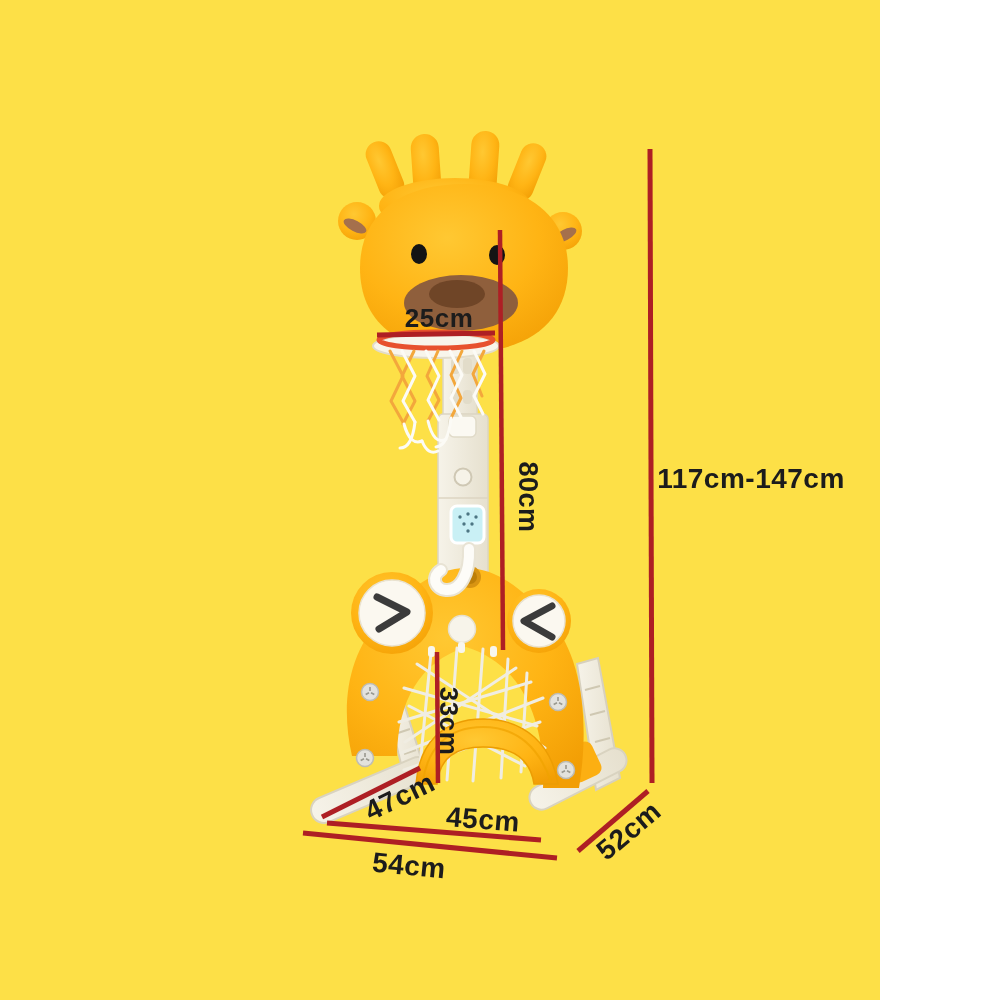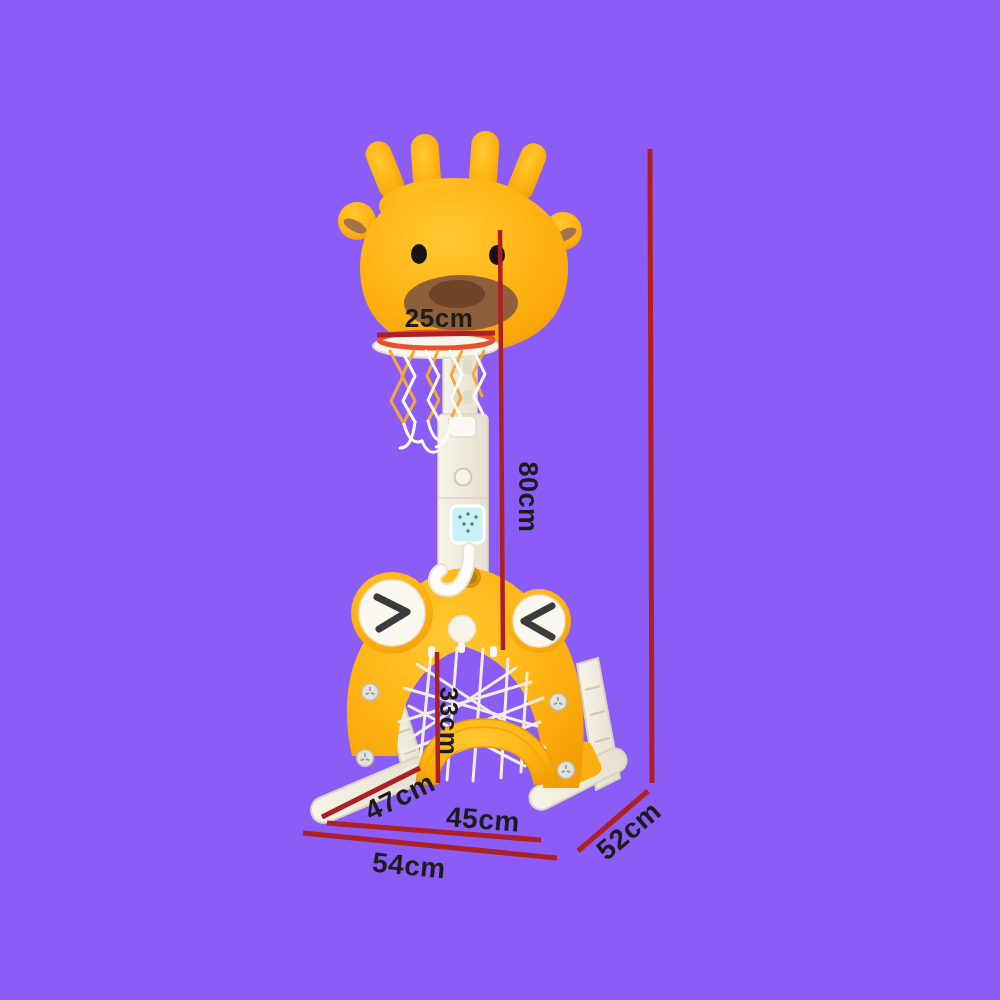--- a/index.html
+++ b/index.html
@@ -1,17 +1,17 @@
 <!DOCTYPE html>
 <html><head>
 <meta charset="utf-8">
 <style>
   html,body { margin:0; padding:0; background:#ffffff; }
   .stage {
-    position:relative; width:1000px; height:1000px; background:#8b5cf6;
+    position:relative; width:880px; height:1000px; background:#fde047;
     overflow:hidden; font-family:"Liberation Sans", sans-serif;
   }
   .stage svg { position:absolute; left:0; top:0; }
   .dim-label {
     position:absolute;
     transform:translate(-50%,-50%) rotate(var(--r,0deg));
     font-family:"Liberation Sans", sans-serif;
     font-size:27px; font-weight:600; color:#1c1c1c;
     white-space:nowrap; letter-spacing:0.5px;
   }
@@ -198,20 +198,21 @@
     <line x1="327" y1="823" x2="541" y2="840" stroke="#ae1f24"></line>
     <line x1="303" y1="833" x2="557" y2="858" stroke="#ae1f24"></line>
     <line x1="578" y1="851" x2="648" y2="791" stroke="#ae1f24"></line>
   </g>
 </svg>
 
 <span class="dim-label" style="left:439px; top:318px; font-size:26px;">25cm</span>
 
 <span class="dim-label" style="left:527px; top:497px; --r:90deg;">80cm</span>
 
+<span class="dim-label" style="left:751px; top:479px; font-size:28px;">117cm-147cm</span>
 
 <span class="dim-label" style="left:448px; top:721px; --r:90deg; font-size:26px;">33cm</span>
 
 <span class="dim-label" style="left:400px; top:797px; --r:-26deg; font-size:28px;">47cm</span>
 
 <span class="dim-label" style="left:483px; top:820px; --r:4.5deg; font-size:28px;">45cm</span>
 
 <span class="dim-label" style="left:409px; top:866px; --r:5.5deg; font-size:28px;">54cm</span>
 
 <span class="dim-label" style="left:629px; top:831px; --r:-40deg; font-size:28px;">52cm</span>

